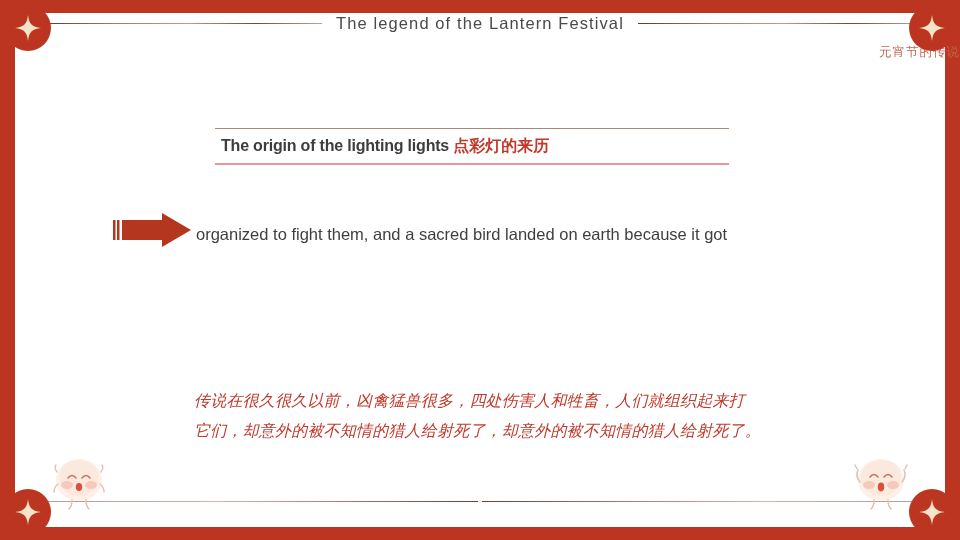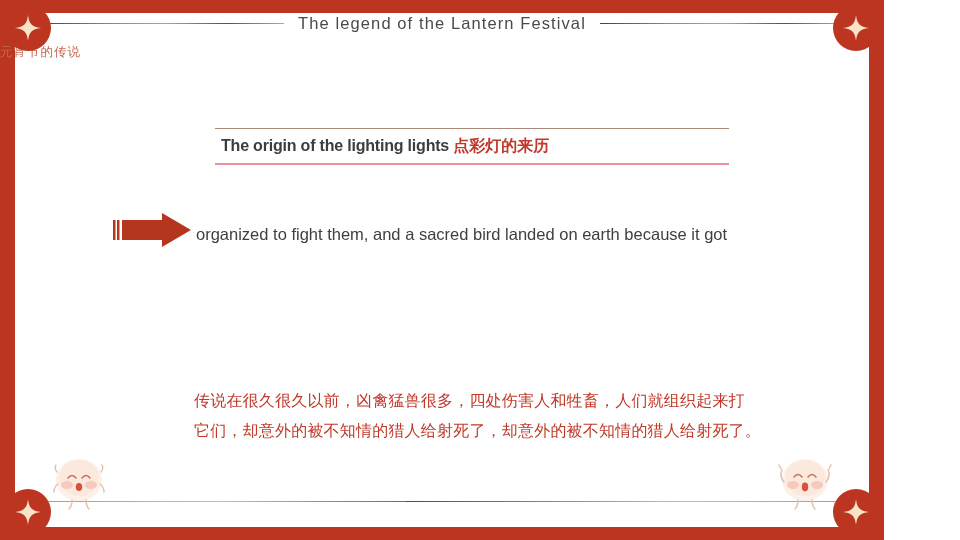--- a/index.html
+++ b/index.html
@@ -9,21 +9,21 @@
   body {
     width: 960px;
     height: 540px;
     overflow: hidden;
     font-family: "Liberation Sans", "DejaVu Sans", sans-serif;
     background: #ffffff;
   }
 
   .slide {
     position: relative;
-    width: 884px;
+    width: 960px;
     height: 540px;
     background: #BC3520;
     box-sizing: border-box;
   }
 
   
   .page-inner {
     position: absolute;
     left: 15px;
     top: 13px;
@@ -87,21 +87,21 @@
     background: linear-gradient(to left, #b9a59c 0%, #6b4a40 24%, #d98f90 48%, #9a8279 72%, #5a3a33 100%);
   }
   .header-title {
     font-size: 16.5px;
     color: #4a4a4a;
     letter-spacing: 1.1px;
     white-space: nowrap;
     font-weight: 400;
   }
   .header-subtitle {
-    text-align: left;
+    text-align: right;
     font-size: 12.5px;
     color: #C4654F;
     letter-spacing: 1px;
     margin-top: 8px;
     font-family: Liberation Sans, sans-serif;
   }
 
   
   .section-title-wrap {
     position: absolute;
@@ -160,21 +160,21 @@
     left: 194px;
     top: 386px;
     width: 640px;
     z-index: 3;
     font-size: 16px;
     line-height: 30px;
     color: #C0392B;
     font-family: "DejaVu Sans", "Liberation Sans", sans-serif;
     letter-spacing: 0.2px;
   }
-  .body-cn p { margin: 0; }
+  .body-cn p { margin: 0; font-style: italic; }
 
   
   .footer-rule {
     position: absolute;
     bottom: 38px;
     height: 1.5px;
     z-index: 3;
   }
   .footer-rule.left {
     left: 48px;

